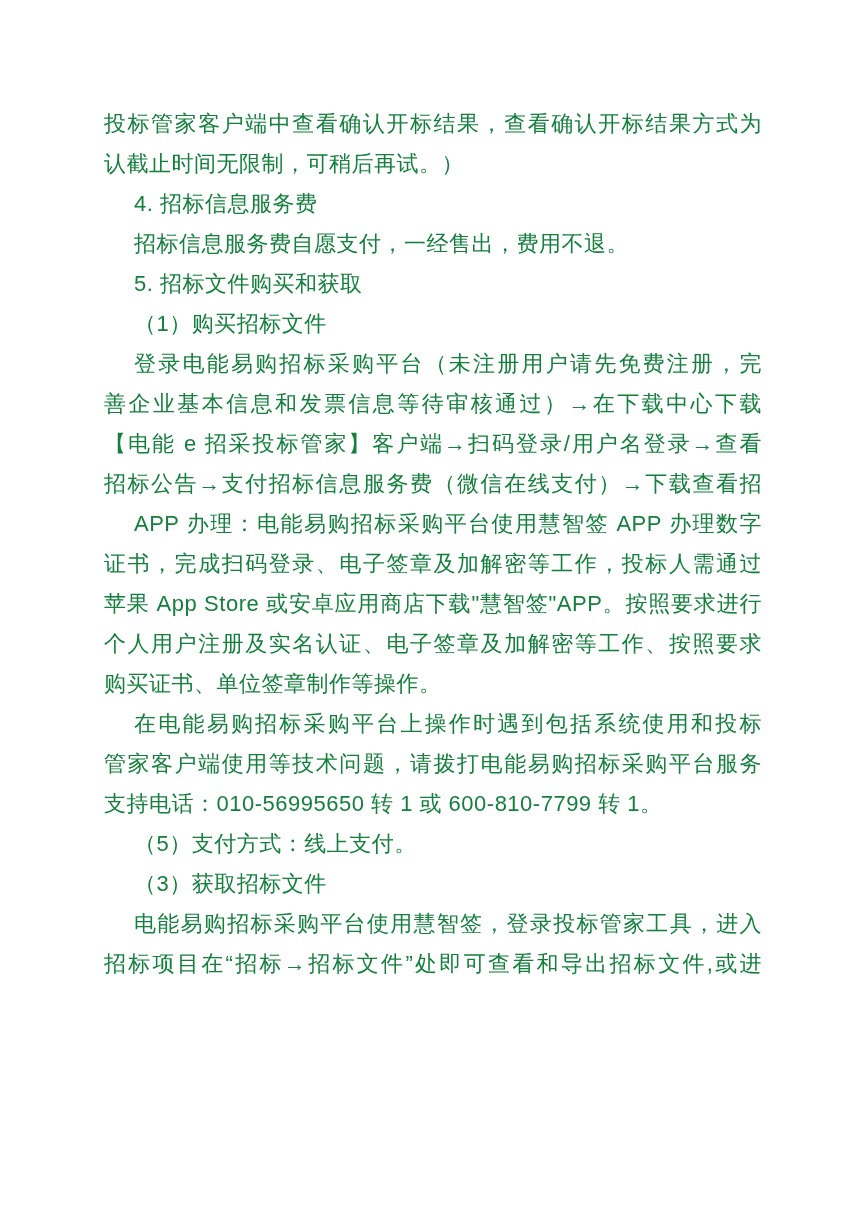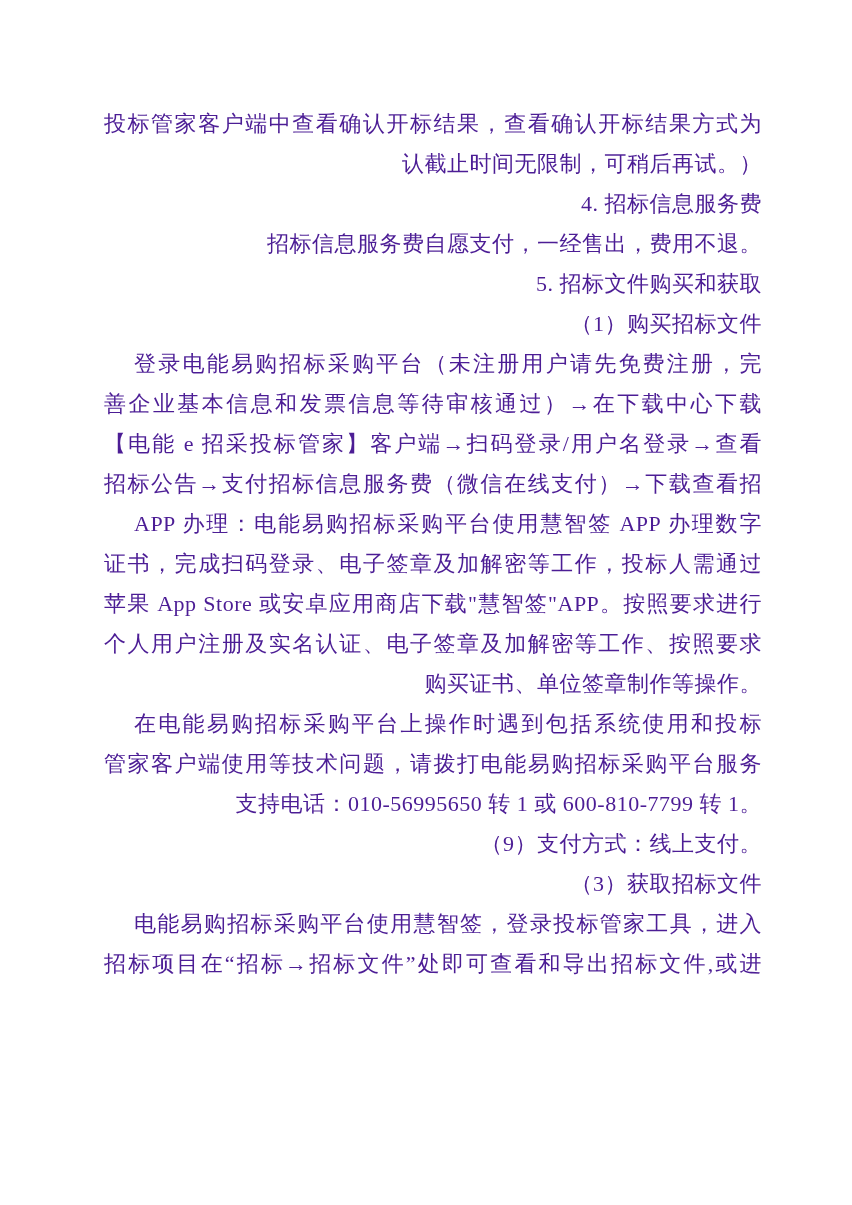--- a/index.html
+++ b/index.html
@@ -12,30 +12,30 @@
     width: 852px;
     height: 1205px;
     background: #ffffff;
     overflow: hidden;
   }
   .doc-body {
     position: absolute;
     left: 104px;
     top: 104px;
     width: 658px;
-    font-family: Liberation Serif, serif;
+    font-family: Liberation Sans, sans-serif;
     font-size: 22px;
     line-height: 40px;
-    color: #4c1d95;
+    color: #15803d;
     letter-spacing: 0.5px;
   }
   .line {
     height: 40px;
     white-space: nowrap;
-    text-align: right;
+    text-align: left;
   }
   .line.indent {
     padding-left: 30px;
   }
   .line.justify {
     white-space: normal;
     text-align: justify;
     text-align-last: justify;
     text-justify: inter-character;
     overflow: hidden;
@@ -57,18 +57,18 @@
       <div class="line justify">【电能 e 招采投标管家】客户端→扫码登录/用户名登录→查看</div>
       <div class="line justify">招标公告→支付招标信息服务费（微信在线支付）→下载查看招</div>
       <div class="line indent justify">APP 办理：电能易购招标采购平台使用慧智签 APP 办理数字</div>
       <div class="line justify">证书，完成扫码登录、电子签章及加解密等工作，投标人需通过</div>
       <div class="line justify">苹果 App Store 或安卓应用商店下载"慧智签"APP。按照要求进行</div>
       <div class="line justify">个人用户注册及实名认证、电子签章及加解密等工作、按照要求</div>
       <div class="line">购买证书、单位签章制作等操作。</div>
       <div class="line indent justify">在电能易购招标采购平台上操作时遇到包括系统使用和投标</div>
       <div class="line justify">管家客户端使用等技术问题，请拨打电能易购招标采购平台服务</div>
       <div class="line">支持电话：010-56995650 转 1 或 600-810-7799 转 1。</div>
-      <div class="line indent">（9）支付方式：线上支付。</div>
+      <div class="line indent">（5）支付方式：线上支付。</div>
       <div class="line indent">（3）获取招标文件</div>
       <div class="line indent justify">电能易购招标采购平台使用慧智签，登录投标管家工具，进入</div>
       <div class="line justify">招标项目在“招标→招标文件”处即可查看和导出招标文件,或进</div>
     </div>
 </div>
 
 </body></html>

